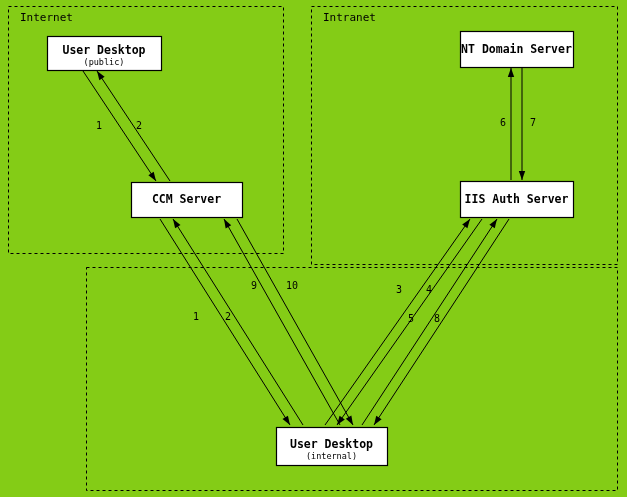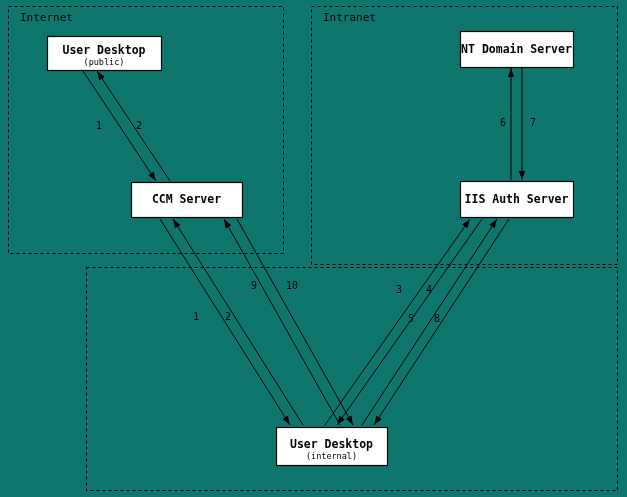--- a/index.html
+++ b/index.html
@@ -4,21 +4,21 @@
 <style>
   html, body {
     margin: 0;
     padding: 0;
     background: #ffffff;
   }
   #diagram-root {
     position: relative;
     width: 627px;
     height: 497px;
-    background: #0f766e;
+    background: #84cc16;
     font-family: "DejaVu Sans Mono", "Liberation Mono", monospace;
     overflow: hidden;
   }
   svg#diagram-svg {
     position: absolute;
     left: 0;
     top: 0;
     width: 627px;
     height: 497px;
   }

